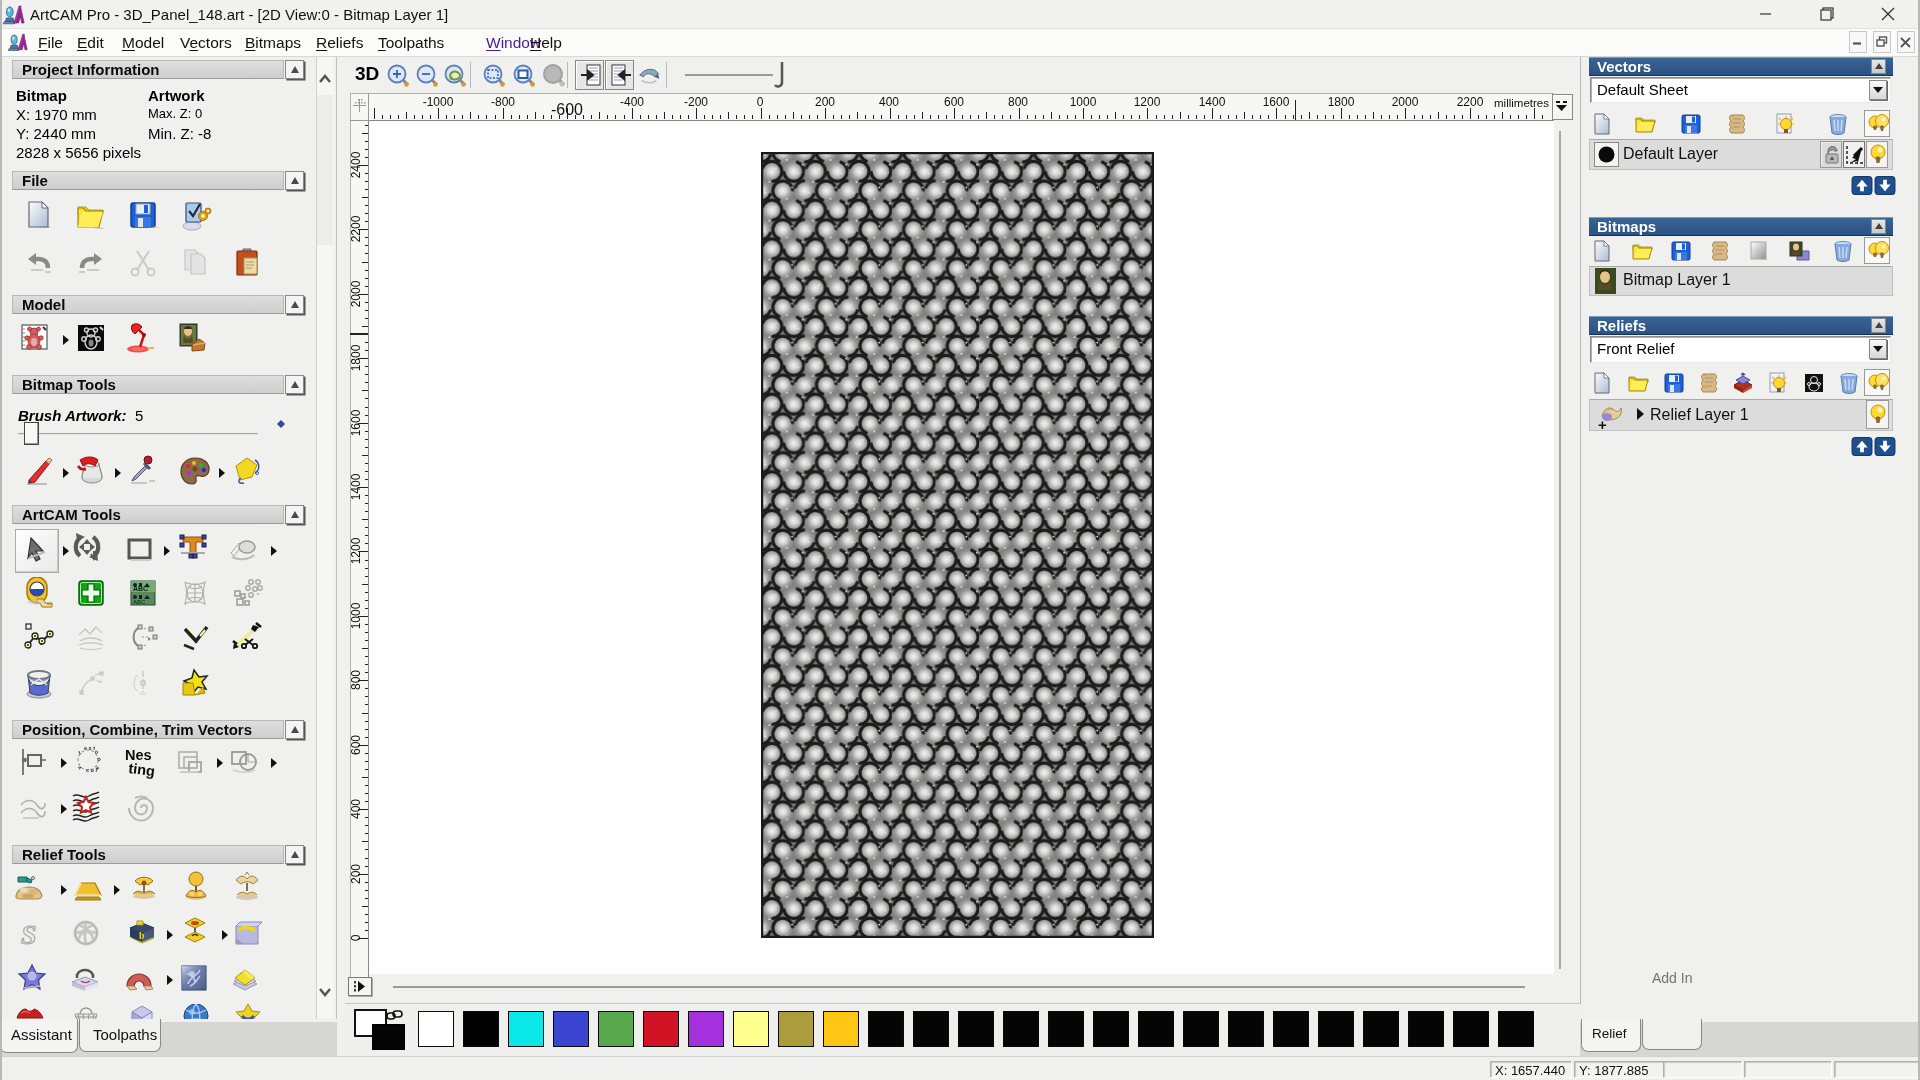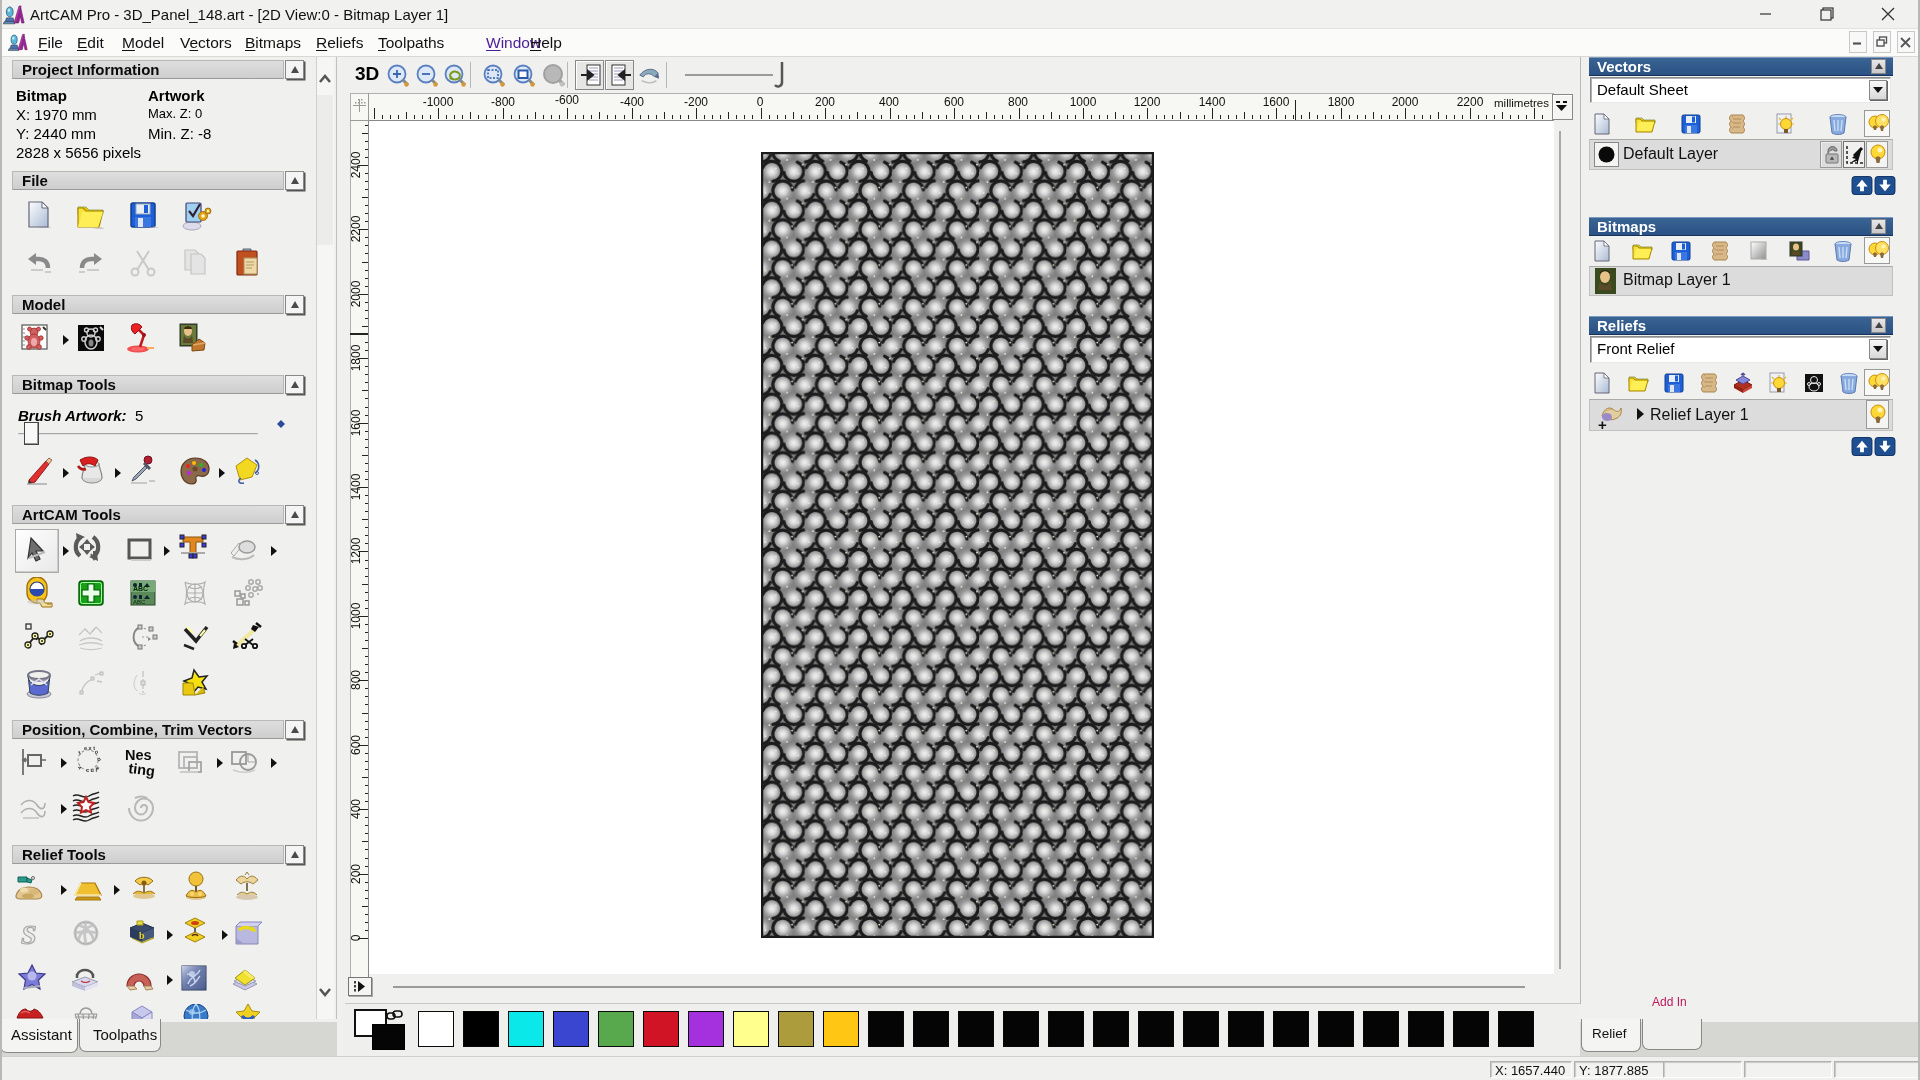--- a/index.html
+++ b/index.html
@@ -900,21 +900,21 @@
 <div class="tick" style="left:1486.0px;top:115px;width:1px;height:4px"></div>
 <div class="tick" style="left:1494.1px;top:115px;width:1px;height:4px"></div>
 <div class="tick" style="left:1502.1px;top:112px;width:1px;height:7px"></div>
 <div class="tick" style="left:1510.2px;top:115px;width:1px;height:4px"></div>
 <div class="tick" style="left:1518.3px;top:115px;width:1px;height:4px"></div>
 <div class="tick" style="left:1526.3px;top:115px;width:1px;height:4px"></div>
 <div class="tick" style="left:1534.4px;top:108px;width:1px;height:11px"></div>
 <div class="tick" style="left:1542.4px;top:115px;width:1px;height:4px"></div>
 <div style="position:absolute;left:408px;top:95px;width:60px;text-align:center;font-size:12px;color:#111;font-family:'Liberation Sans'">-1000</div>
 <div style="position:absolute;left:473px;top:95px;width:60px;text-align:center;font-size:12px;color:#111;font-family:'Liberation Sans'">-800</div>
-<div style="position:absolute;left:537px;top:93px;width:60px;text-align:center;font-size:12px;color:#111;font-family:'Liberation Sans'">-600</div>
+<div style="position:absolute;left:537px;top:101px;width:60px;text-align:center;font-size:16px;color:#111;font-family:'Liberation Sans'">-600</div>
 <div style="position:absolute;left:602px;top:95px;width:60px;text-align:center;font-size:12px;color:#111;font-family:'Liberation Sans'">-400</div>
 <div style="position:absolute;left:666px;top:95px;width:60px;text-align:center;font-size:12px;color:#111;font-family:'Liberation Sans'">-200</div>
 <div style="position:absolute;left:730px;top:95px;width:60px;text-align:center;font-size:12px;color:#111;font-family:'Liberation Sans'">0</div>
 <div style="position:absolute;left:795px;top:95px;width:60px;text-align:center;font-size:12px;color:#111;font-family:'Liberation Sans'">200</div>
 <div style="position:absolute;left:859px;top:95px;width:60px;text-align:center;font-size:12px;color:#111;font-family:'Liberation Sans'">400</div>
 <div style="position:absolute;left:924px;top:95px;width:60px;text-align:center;font-size:12px;color:#111;font-family:'Liberation Sans'">600</div>
 <div style="position:absolute;left:988px;top:95px;width:60px;text-align:center;font-size:12px;color:#111;font-family:'Liberation Sans'">800</div>
 <div style="position:absolute;left:1053px;top:95px;width:60px;text-align:center;font-size:12px;color:#111;font-family:'Liberation Sans'">1000</div>
 <div style="position:absolute;left:1117px;top:95px;width:60px;text-align:center;font-size:12px;color:#111;font-family:'Liberation Sans'">1200</div>
 <div style="position:absolute;left:1182px;top:95px;width:60px;text-align:center;font-size:12px;color:#111;font-family:'Liberation Sans'">1400</div>
@@ -1424,20 +1424,20 @@
 <svg style="position:absolute;left:1874px;top:437px;" width="22" height="19" viewBox="0 0 22 20">
     <rect x="0.5" y="0.5" width="21" height="19" rx="3" fill="#1d4f91" stroke="#0d2f61"></rect>
     <path d="M11 16 l-6-7 h4 V4 h4 v5 h4 z" fill="#fff"></path>
   </svg>
 <div style="position:absolute;left:1580px;top:1019px;width:340px;height:37px;background:#d6d6d2"></div>
 <div style="position:absolute;left:1580px;top:1019px;width:340px;height:37px;background-image:radial-gradient(#cecec9 0.7px,transparent 0.7px),radial-gradient(#e4e4e0 0.7px,transparent 0.7px);background-size:4px 4px,6px 6px;background-position:0 0,2px 2px"></div>
 <div style="position:absolute;left:1580px;top:1019px;width:340px;height:3px;background:#f0f0ee"></div>
 <div style="position:absolute;left:1581px;top:1019px;width:60px;height:33px;background:#f4f4f2;border:1px solid #888;border-top:none;border-radius:0 0 7px 7px"></div>
 <div style="position:absolute;left:1592px;top:1026px;white-space:nowrap;font-size:13.5px;color:#111">Relief</div>
 <div style="position:absolute;left:1642px;top:1019px;width:60px;height:31px;background:#f0f0ee;border:1px solid #888;border-top:none;border-radius:0 0 7px 7px"></div>
-<div style="position:absolute;left:1652px;top:995px;white-space:nowrap;font-size:12px;color:#be185d">Add In</div>
+<div style="position:absolute;left:1652px;top:970px;white-space:nowrap;font-size:14px;color:#737373">Add In</div>
 <div style="position:absolute;left:0px;top:1056px;width:1920px;height:24px;background:#f0f0ee;border-top:1px solid #d0d0ce"></div>
 <div class="scell" style="left:1490px;width:82px">X: 1657.440</div>
 <div class="scell" style="left:1574px;width:112px">Y: 1877.885</div>
 <div class="scell" style="left:1663px;width:79px"></div>
 <div class="scell" style="left:1744px;width:88px"></div>
 <div class="scell" style="left:1834px;width:86px"></div>
 <div style="position:absolute;left:0px;top:0px;width:2px;height:1080px;background:#b8b8b6"></div>
 <div style="position:absolute;left:1918px;top:0px;width:2px;height:1080px;background:#b8b8b6"></div>
 </body></html>

